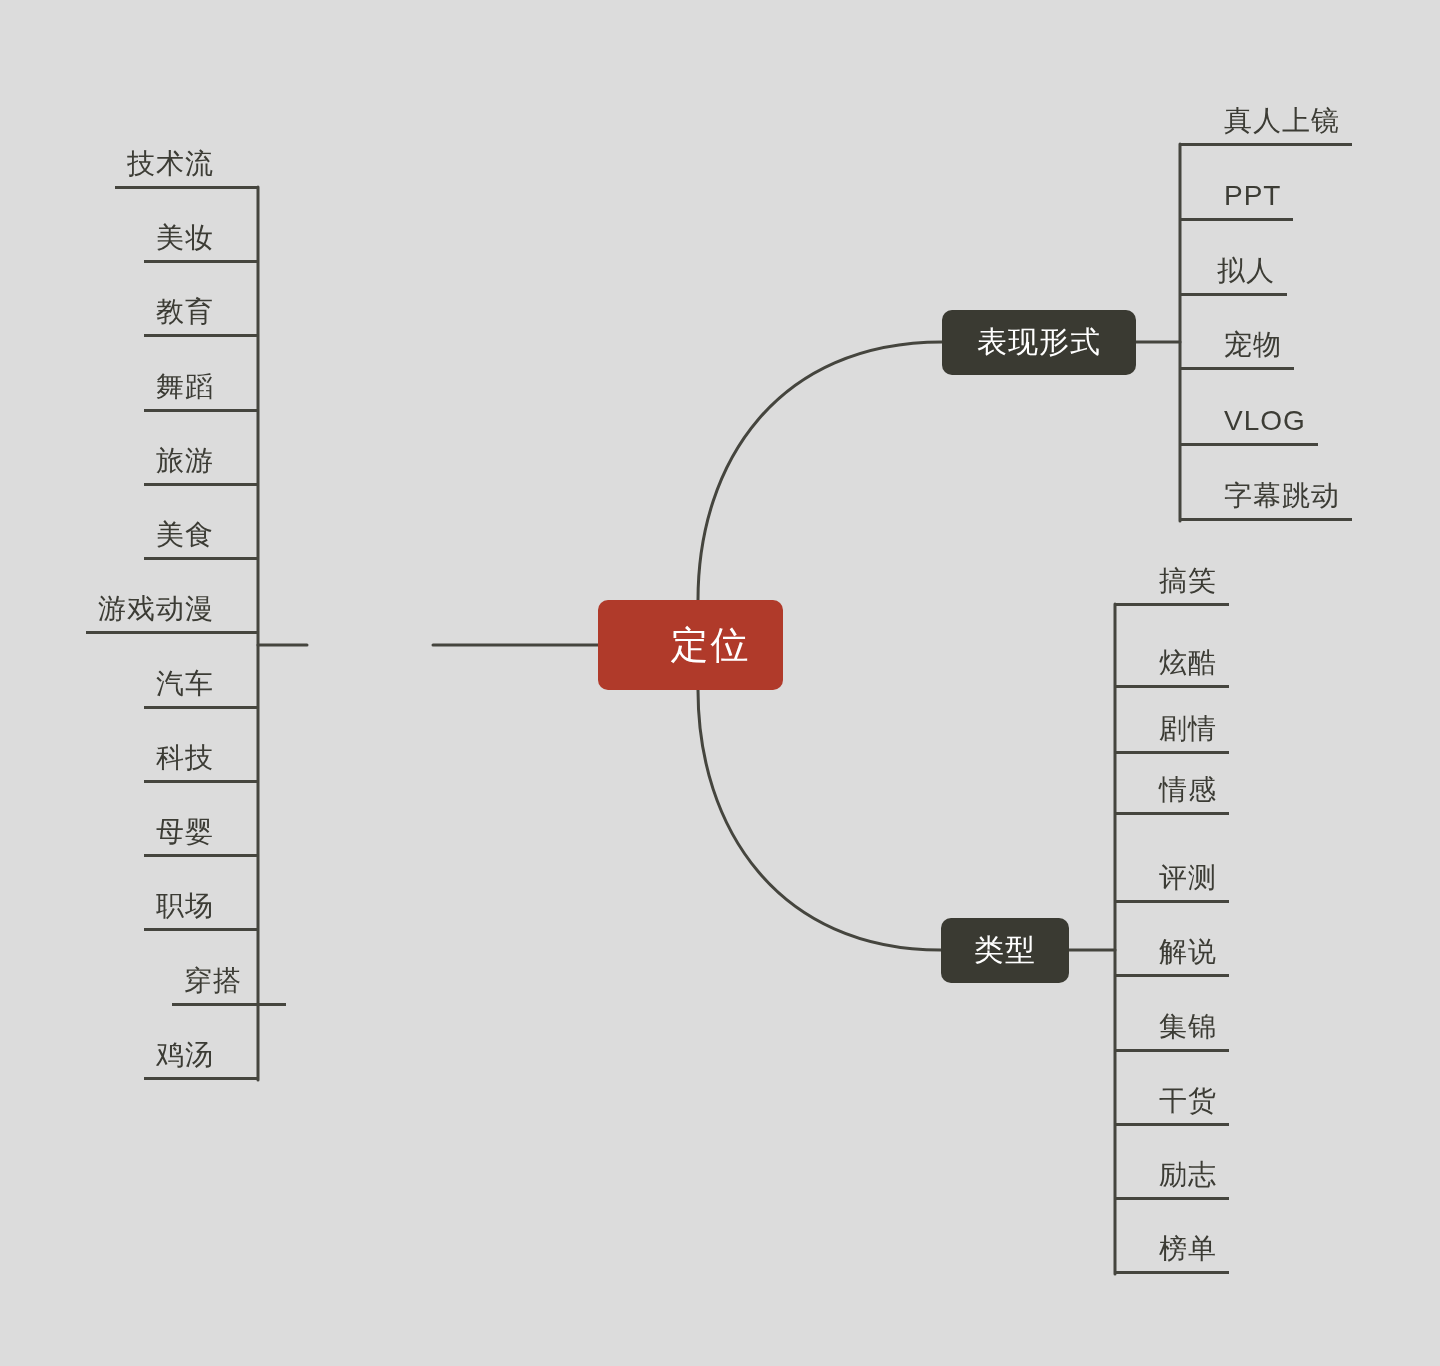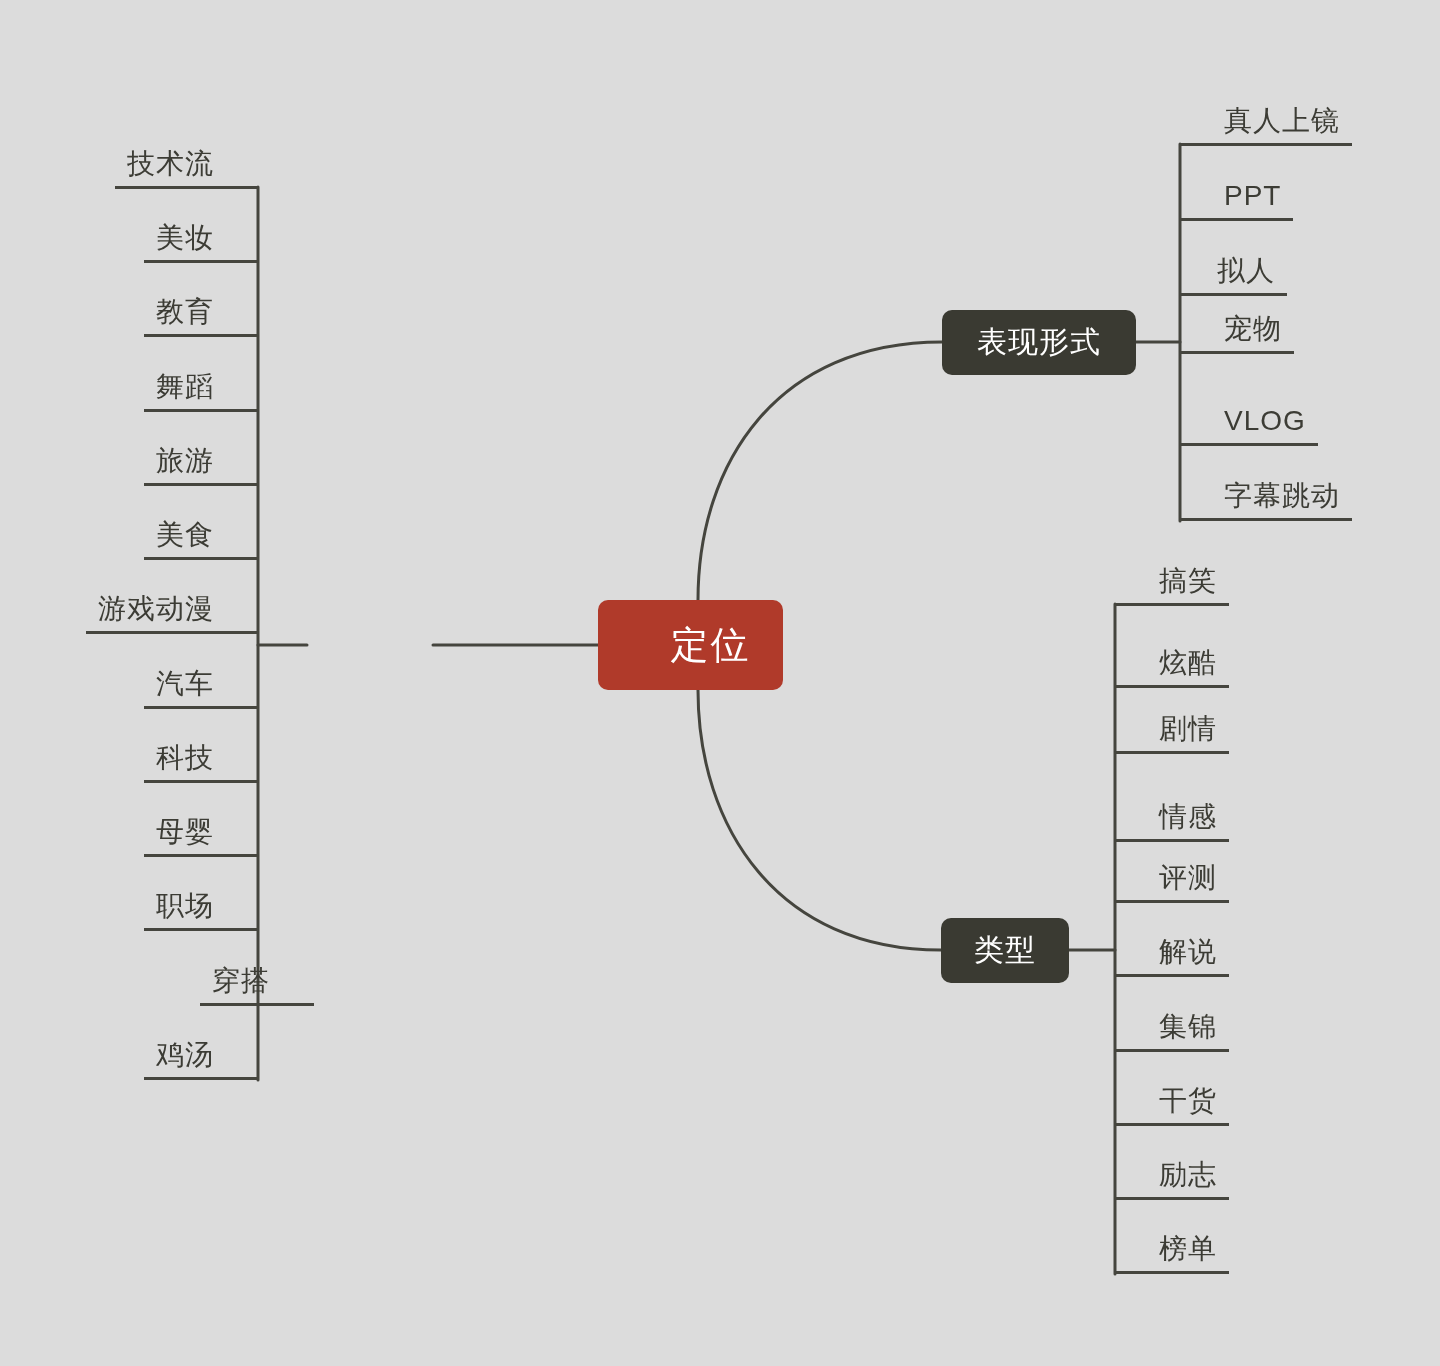--- a/index.html
+++ b/index.html
@@ -86,34 +86,34 @@
   <div class="leaf leaf-left" style="top:216px;right:1182px;">美妆</div>
   <div class="leaf leaf-left" style="top:290px;right:1182px;">教育</div>
   <div class="leaf leaf-left" style="top:365px;right:1182px;">舞蹈</div>
   <div class="leaf leaf-left" style="top:439px;right:1182px;">旅游</div>
   <div class="leaf leaf-left" style="top:513px;right:1182px;">美食</div>
   <div class="leaf leaf-left" style="top:587px;right:1182px;">游戏动漫</div>
   <div class="leaf leaf-left" style="top:662px;right:1182px;">汽车</div>
   <div class="leaf leaf-left" style="top:736px;right:1182px;">科技</div>
   <div class="leaf leaf-left" style="top:810px;right:1182px;">母婴</div>
   <div class="leaf leaf-left" style="top:884px;right:1182px;">职场</div>
-  <div class="leaf leaf-left" style="top:959px;right:1126px;">穿搭</div>
+  <div class="leaf leaf-left" style="top:959px;right:1154px;">穿搭</div>
   <div class="leaf leaf-left" style="top:1033px;right:1182px;">鸡汤</div>
 
   <div class="leaf leaf-right" style="top:99px;left:1180px;">真人上镜</div>
   <div class="leaf leaf-right" style="top:174px;left:1180px;">PPT</div>
   <div class="leaf leaf-right" style="top:249px;left:1180px;padding-left:37px;">拟人</div>
-  <div class="leaf leaf-right" style="top:307px;left:1180px;">宠物</div>
+  <div class="leaf leaf-right" style="top:323px;left:1180px;">宠物</div>
   <div class="leaf leaf-right" style="top:399px;left:1180px;">VLOG</div>
   <div class="leaf leaf-right" style="top:474px;left:1180px;">字幕跳动</div>
 
   <div class="leaf leaf-right" style="top:559px;left:1115px;">搞笑</div>
   <div class="leaf leaf-right" style="top:633px;left:1115px;margin-top:8px;">炫酷</div>
   <div class="leaf leaf-right" style="top:707px;left:1115px;">剧情</div>
-  <div class="leaf leaf-right" style="top:795px;left:1115px;text-align:right;">情感</div>
+  <div class="leaf leaf-right" style="top:768px;left:1115px;text-align:right;">情感</div>
   <div class="leaf leaf-right" style="top:856px;left:1115px;">评测</div>
   <div class="leaf leaf-right" style="top:930px;left:1115px;">解说</div>
   <div class="leaf leaf-right" style="top:1005px;left:1115px;">集锦</div>
   <div class="leaf leaf-right" style="top:1079px;left:1115px;">干货</div>
   <div class="leaf leaf-right" style="top:1153px;left:1115px;">励志</div>
   <div class="leaf leaf-right" style="top:1227px;left:1115px;">榜单</div>
 
 </div>
 
 </body></html>

